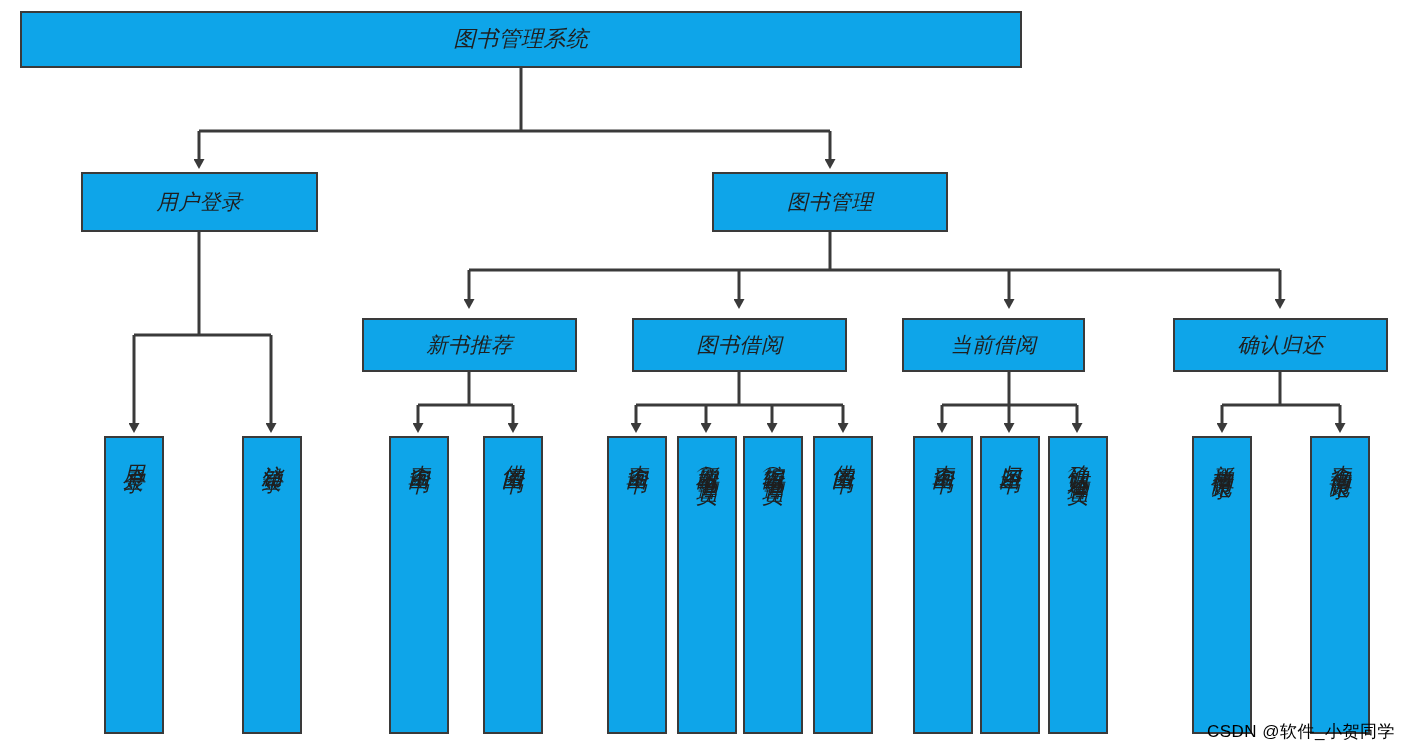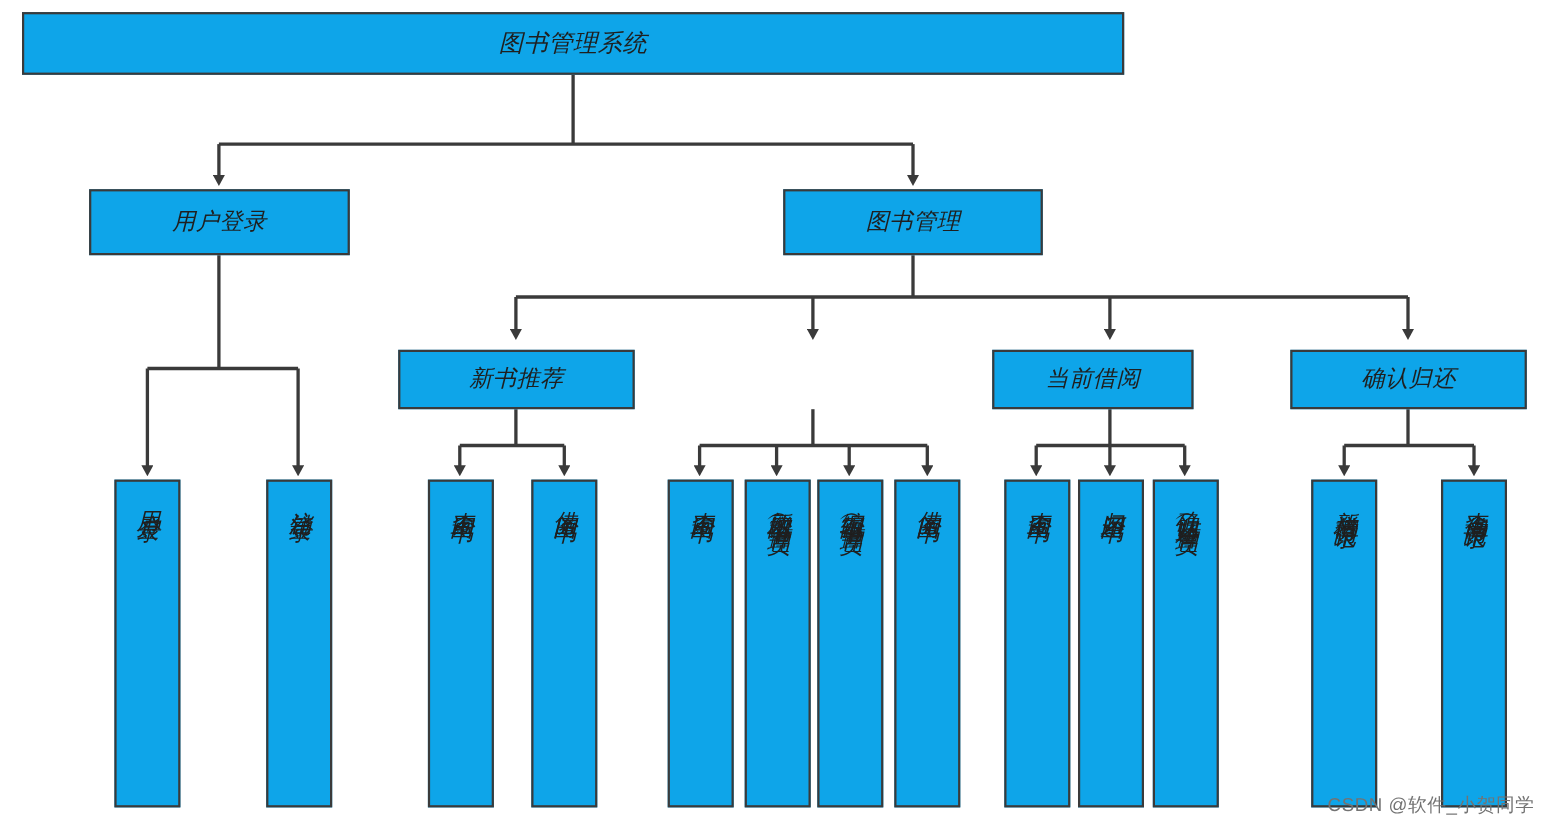--- a/index.html
+++ b/index.html
@@ -60,21 +60,21 @@
     line-height:1.0;
     letter-spacing:3px;
     white-space:nowrap;
   }
   
   #watermark{
     position:absolute;
     right:10px;
     bottom:4px;
     font-size:17px;
-    color:#737373;
+    color:#000000;
     z-index:5;
     white-space:nowrap;
     letter-spacing:0.5px;
   }
 </style>
 </head>
 <body>
 
 <div id="canvas">
 
@@ -139,20 +139,23 @@
   </div>
 
   <div class="node h" style="left:712px; top:172px; width:236px; height:60px;">
     <span class="label">图书管理</span>
   </div>
 
   <div class="node h" style="left:362px; top:318px; width:215px; height:54px;">
     <span class="label">新书推荐</span>
   </div>
 
+  <div class="node h" style="left:632px; top:318px; width:215px; height:54px;">
+    <span class="label">图书借阅</span>
+  </div>
 
   <div class="node h" style="left:902px; top:318px; width:183px; height:54px;">
     <span class="label">当前借阅</span>
   </div>
 
   <div class="node h" style="left:1173px; top:318px; width:215px; height:54px;">
     <span class="label">确认归还</span>
   </div>
 
   <div class="node v" style="left:104px; top:436px; width:60px; height:298px;">

